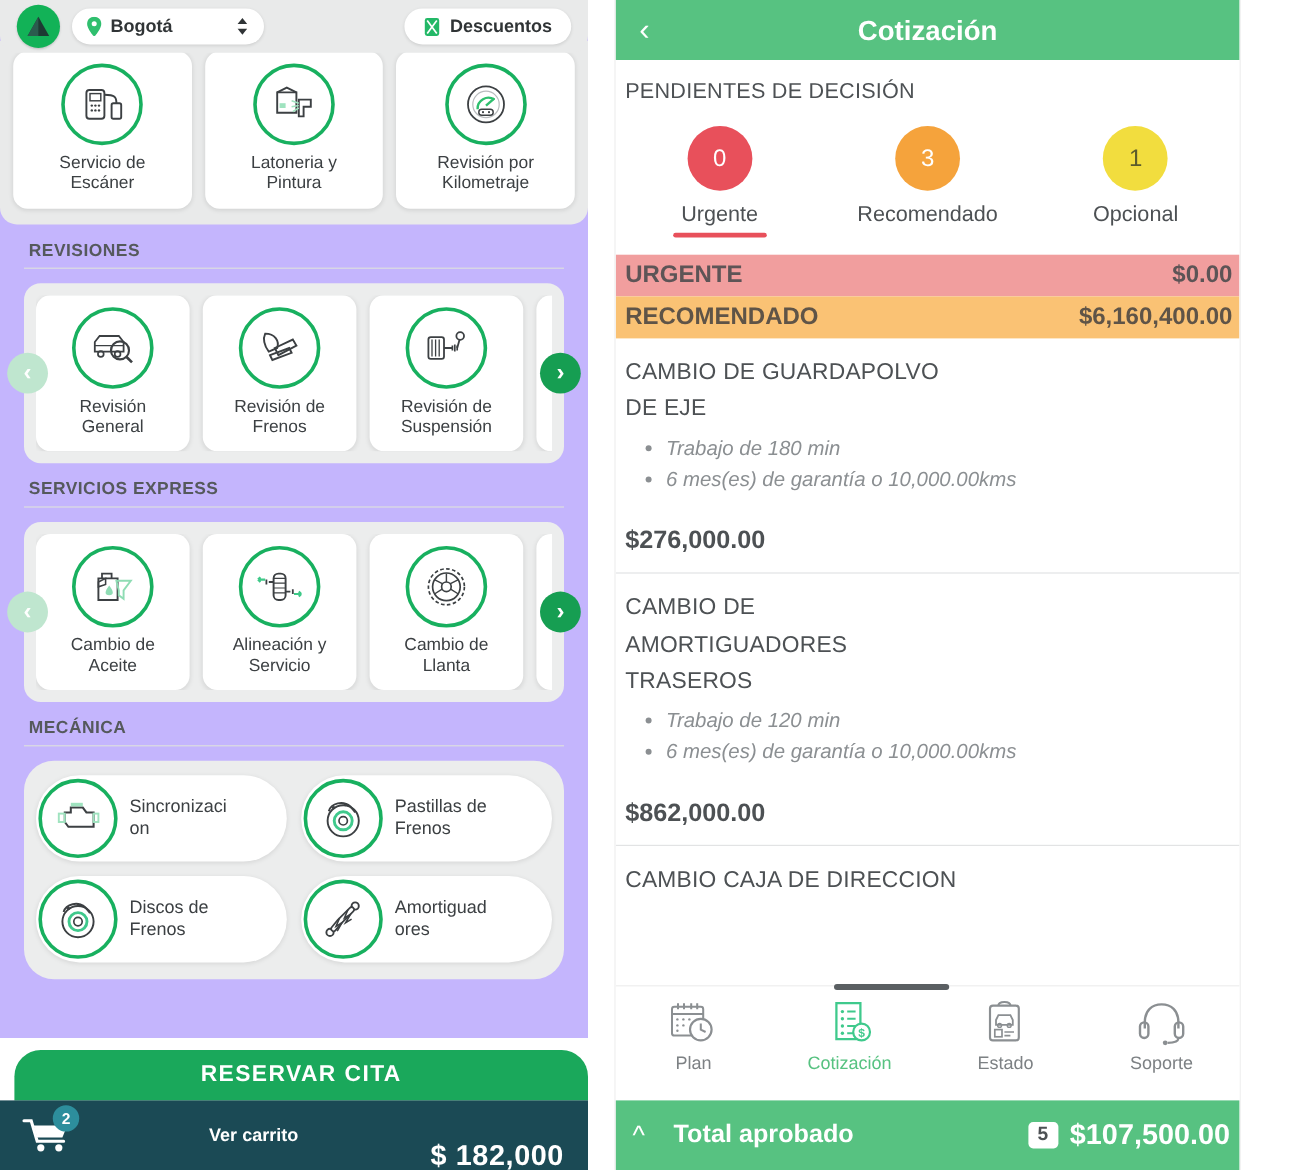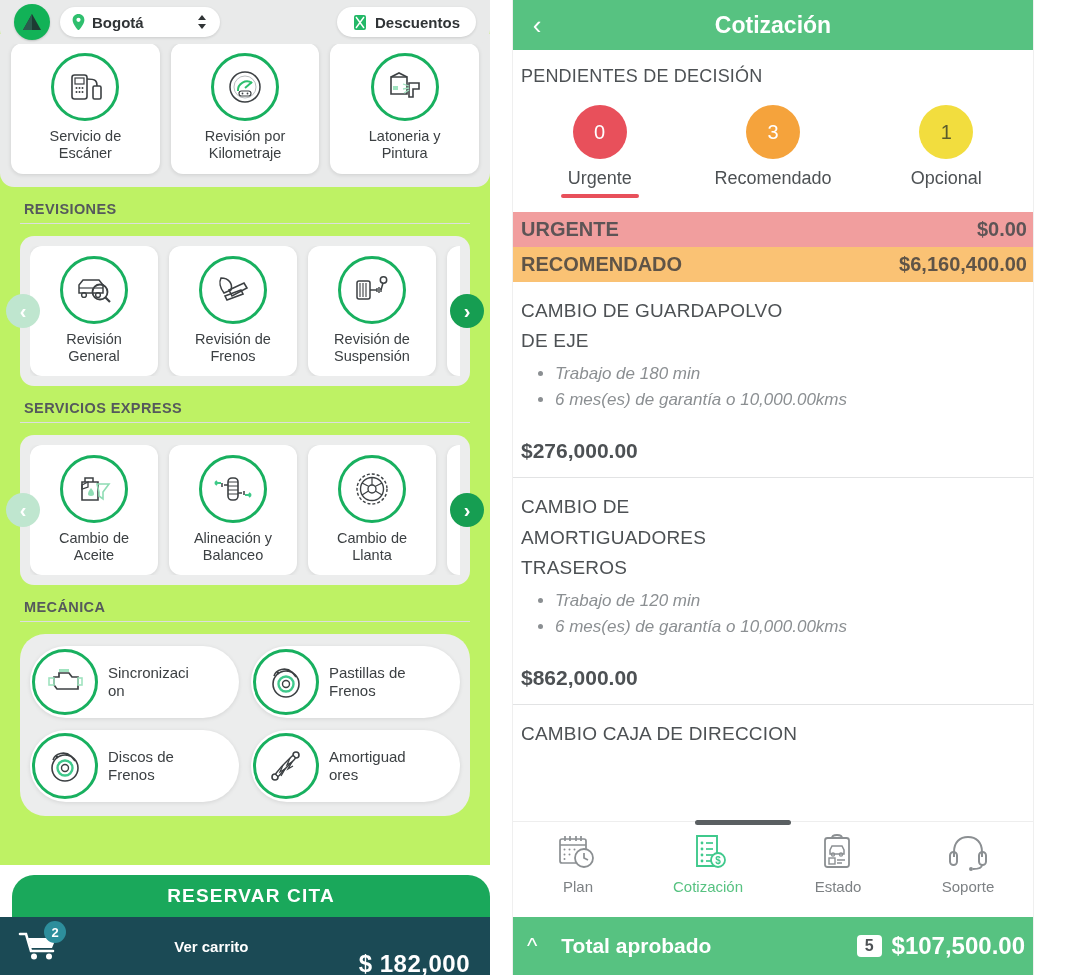--- a/index.html
+++ b/index.html
@@ -3,21 +3,21 @@
 <meta charset="utf-8">
 <style>
   * { box-sizing: border-box; margin:0; padding:0; }
   html,body { width:1080px; height:975px; background:#ffffff;
     font-family:"Liberation Sans", sans-serif; overflow:hidden; }
   #root { position:relative; width:1080px; height:975px; }
 
   
   #left { position:absolute; left:0; top:0; width:490px; height:975px;
           background:#ffffff; overflow:hidden; }
-  #left-scroll { position:absolute; inset:0 0 110px 0; background:#bef264; }
+  #left-scroll { position:absolute; inset:0 0 110px 0; background:#c4b5fd; }
 
   .top-bar { position:relative; height:44px; background:#e9eaea;
              border-radius:0 0 14px 14px; display:flex; align-items:center;
              padding:0 14px; gap:10px; }
   .logo { width:36px; height:36px; border-radius:50%; background:#12b257;
           display:flex; align-items:center; justify-content:center; flex:0 0 auto;
           box-shadow:0 1px 2px rgba(0,0,0,.18); }
   .city-pill { flex:0 0 auto; width:160px; height:30px; background:#fff;
                border-radius:16px; display:flex; align-items:center; gap:7px;
                padding:0 12px; box-shadow:0 1px 3px rgba(0,0,0,.13); }
@@ -182,47 +182,47 @@
             </svg>
           </div>
           <div class="cap">
             <span>Servicio de</span><br>
             <span>Escáner</span>
           </div>
         </div>
         <div class="hero-card">
           <div class="ring big">
             <svg width="40" height="40" viewBox="0 0 40 40">
+              <path d="M6 10 L22 10 L22 27 L6 27 Z" fill="none" stroke="#3c4043" stroke-width="1.6"></path>
+              <path d="M6 10 L14 6 L22 10" fill="none" stroke="#3c4043" stroke-width="1.6"></path>
+              <rect x="8" y="19" width="5" height="4" fill="#9fe3bf"></rect>
+              <path d="M24 16 L34 16 L34 22 L28 22 L28 30 L24 30 Z" fill="none" stroke="#3c4043" stroke-width="1.6"></path>
+              <path d="M24 19 L18 17 M24 21 L18 22 M24 23 L19 26" stroke="#9fe3bf" stroke-width="1.3"></path>
+            </svg>
+          </div>
+          <div class="cap">
+            <span>Latoneria y</span><br>
+            <span>Pintura</span>
+          </div>
+        </div>
+        <div class="hero-card">
+          <div class="ring big">
+            <svg width="40" height="40" viewBox="0 0 40 40">
               <circle cx="20" cy="20" r="15" fill="none" stroke="#3c4043" stroke-width="1.5"></circle>
               <circle cx="20" cy="20" r="11" fill="none" stroke="#b9bcbe" stroke-width="1"></circle>
               <path d="M13 24 A9 9 0 0 1 27 16" fill="none" stroke="#2fbf6e" stroke-width="2"></path>
               <path d="M20 21 L27 15" stroke="#2fbf6e" stroke-width="2"></path>
               <rect x="14" y="24" width="12" height="5" rx="2.5" fill="none" stroke="#3c4043" stroke-width="1.2"></rect>
               <circle cx="17.5" cy="26.5" r=".9" fill="#3c4043"></circle>
                 <circle cx="22.5" cy="26.5" r=".9" fill="#3c4043"></circle>
             </svg>
           </div>
           <div class="cap">
             <span>Revisión por</span><br>
             <span>Kilometraje</span>
-          </div>
-        </div>
-        <div class="hero-card">
-          <div class="ring big">
-            <svg width="40" height="40" viewBox="0 0 40 40">
-              <path d="M6 10 L22 10 L22 27 L6 27 Z" fill="none" stroke="#3c4043" stroke-width="1.6"></path>
-              <path d="M6 10 L14 6 L22 10" fill="none" stroke="#3c4043" stroke-width="1.6"></path>
-              <rect x="8" y="19" width="5" height="4" fill="#9fe3bf"></rect>
-              <path d="M24 16 L34 16 L34 22 L28 22 L28 30 L24 30 Z" fill="none" stroke="#3c4043" stroke-width="1.6"></path>
-              <path d="M24 19 L18 17 M24 21 L18 22 M24 23 L19 26" stroke="#9fe3bf" stroke-width="1.3"></path>
-            </svg>
-          </div>
-          <div class="cap">
-            <span>Latoneria y</span><br>
-            <span>Pintura</span>
           </div>
         </div>
       </div>
 
       <div class="sec-title">REVISIONES</div>
       <div class="sec-rule"></div>
       <div class="carousel">
         <div class="arrow left">‹</div>
         <div class="arrow right">›</div>
         <div class="track">
@@ -302,21 +302,21 @@
                 <rect x="16" y="10" width="10" height="22" rx="4" fill="none" stroke="#3c4043" stroke-width="1.6"></rect>
                 <path d="M16 14 L26 14 M16 18 L26 18 M16 22 L26 22 M16 26 L26 26" stroke="#3c4043" stroke-width="1"></path>
                 <path d="M12 17 L16 17 M26 25 L30 25" stroke="#3c4043" stroke-width="1.5"></path>
                 <path d="M10 15 L10 19 M32 23 L32 27" stroke="#3c4043" stroke-width="1.5"></path>
                 <path d="M3 15 L9 15 M3 15 L5 13 M3 15 L5 17" stroke="#3ec988" stroke-width="1.8" fill="none"></path>
                 <path d="M39 27 L33 27 M39 27 L37 25 M39 27 L37 29" stroke="#3ec988" stroke-width="1.8" fill="none"></path>
               </svg>
             </div>
             <div class="cap">
               <span>Alineación y</span><br>
-              <span>Balanceo</span>
+              <span>Servicio</span>
             </div>
           </div>
           <div class="c-card">
             <div class="ring big">
               <svg width="42" height="42" viewBox="0 0 42 42">
                 <circle cx="21" cy="21" r="15" fill="none" stroke="#3c4043" stroke-width="1.4" stroke-dasharray="3 2"></circle>
                 <circle cx="21" cy="21" r="11.5" fill="none" stroke="#3c4043" stroke-width="1.4"></circle>
                 <circle cx="21" cy="21" r="4" fill="none" stroke="#3c4043" stroke-width="1.4"></circle>
                 <path d="M21 17 L21 10 M24.5 23 L31 27 M17.5 23 L11 27 M24 18.5 L31 15 M18 18.5 L11 15" stroke="#3c4043" stroke-width="1.2"></path>
               </svg>

